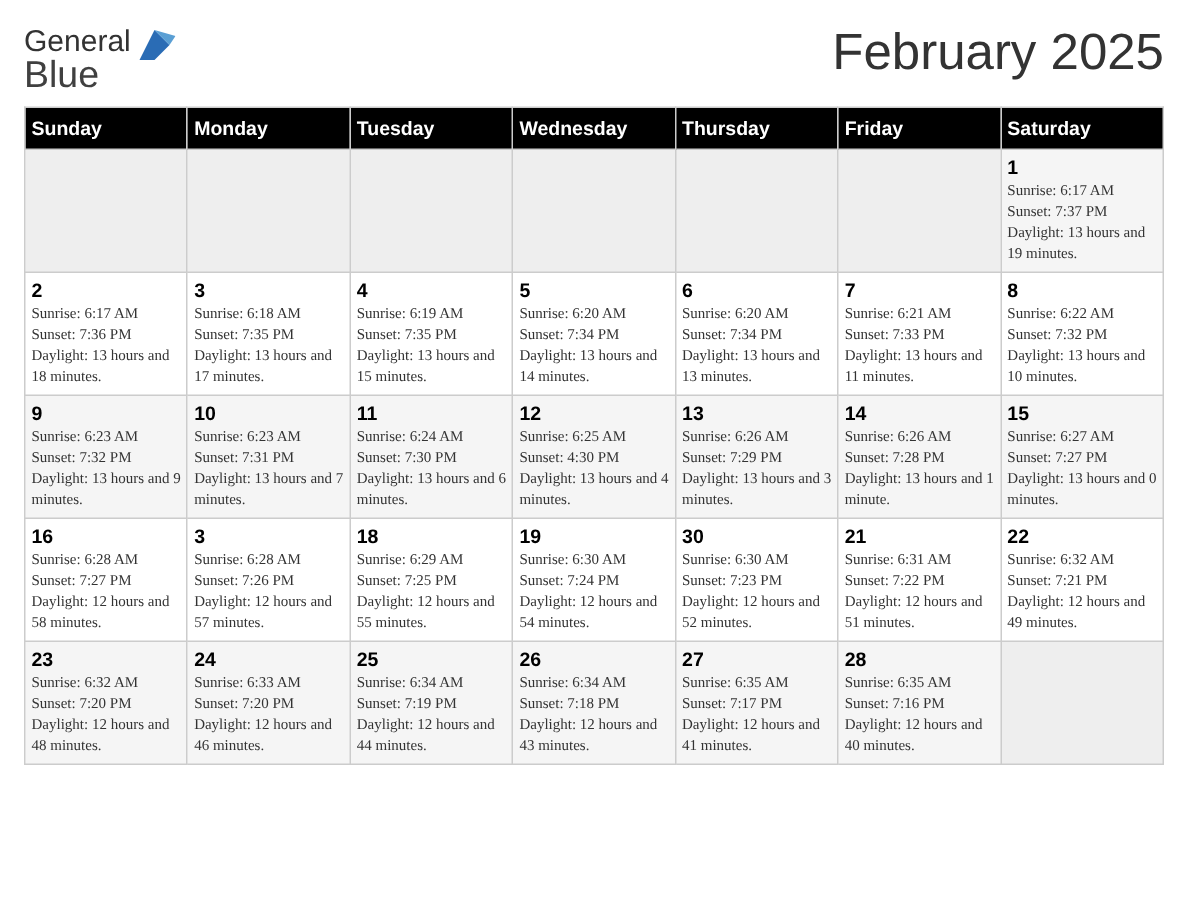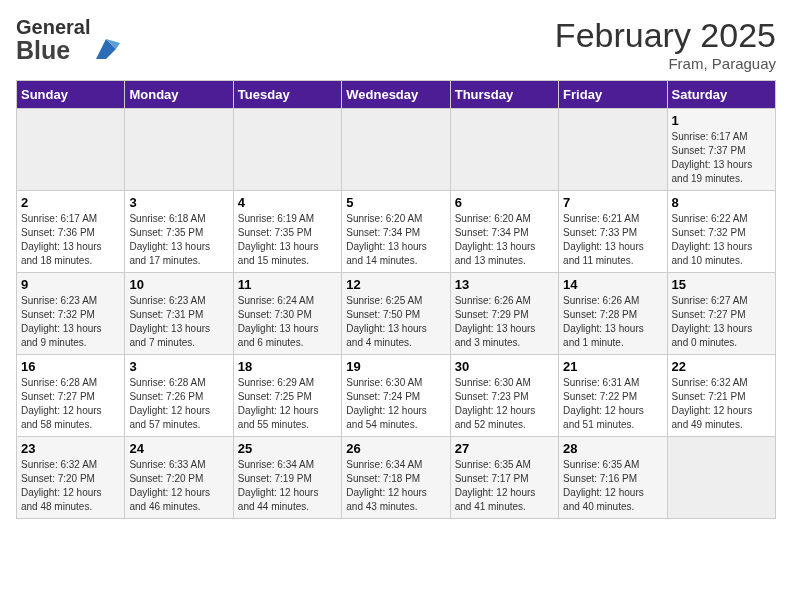--- a/index.html
+++ b/index.html
@@ -11,23 +11,23 @@
       padding: 16px;
     }
     .header {
       display: flex;
       justify-content: space-between;
       align-items: flex-start;
       margin-bottom: 8px;
     }
     .logo {
       display: flex;
-      align-items: flex-end;
+      align-items: flex-start;
       font-size: 22px;
-      font-weight: bold;
+      font-weight: normal;
       color: #1a5fa8;
       line-height: 1;
     }
     .logo .general {
       color: #333;
       font-size: 20px;
     }
     .logo .blue {
       color: #404040;
       font-size: 25px;
@@ -48,21 +48,21 @@
     .location {
       font-size: 15px;
       color: #555;
     }
     .calendar {
       width: 100%;
       border-collapse: collapse;
       border: 1px solid #ccc;
     }
     .calendar th {
-      background: #4c1d95;
+      background: #000000;
       color: #fff;
       font-size: 13px;
       font-weight: bold;
       padding: 6px 4px;
       text-align: left;
       border: 1px solid #ccc;
     }
     .calendar td {
       vertical-align: top;
       border: 1px solid #ccc;
@@ -80,20 +80,21 @@
       font-size: 13px;
       font-weight: bold;
       color: #000;
       display: block;
       margin-bottom: 2px;
     }
     .day-info {
       font-size: 10px;
       color: #333;
       line-height: 1.4;
+      font-family: Liberation Serif, serif;
     }
     .row-shade td {
       background: #f5f5f5;
     }
     .row-shade td.empty {
       background: #eeeeee;
     }
   </style>
 </head>
 <body>
@@ -104,21 +105,20 @@
       <span class="general">General</span><br>
       <span class="blue">Blue</span>
     </div>
     <svg class="logo-icon" viewBox="0 0 28 28" xmlns="http://www.w3.org/2000/svg">
       <polygon points="4,24 14,4 24,14 14,24" fill="#2a6cb5"></polygon>
       <polygon points="14,4 24,14 28,8" fill="#5a9fd4"></polygon>
     </svg>
   </div>
   <div class="title-block">
     <div class="month-title">February 2025</div>
-    <div class="location">Fram, Paraguay</div>
   </div>
 </div>
 
 <table class="calendar">
   <thead>
     <tr>
     <th>Sunday</th>
         <th>Monday</th>
         <th>Tuesday</th>
         <th>Wednesday</th>
@@ -212,21 +212,21 @@
         <td>
           <span class="day-num">11</span>
           <div class="day-info">Sunrise: 6:24 AM
 Sunset: 7:30 PM
 Daylight: 13 hours
 and 6 minutes.</div>
         </td>
         <td>
           <span class="day-num">12</span>
           <div class="day-info">Sunrise: 6:25 AM
-Sunset: 7:50 PM
+Sunset: 4:30 PM
 Daylight: 13 hours
 and 4 minutes.</div>
         </td>
         <td>
           <span class="day-num">13</span>
           <div class="day-info">Sunrise: 6:26 AM
 Sunset: 7:29 PM
 Daylight: 13 hours
 and 3 minutes.</div>
         </td>

